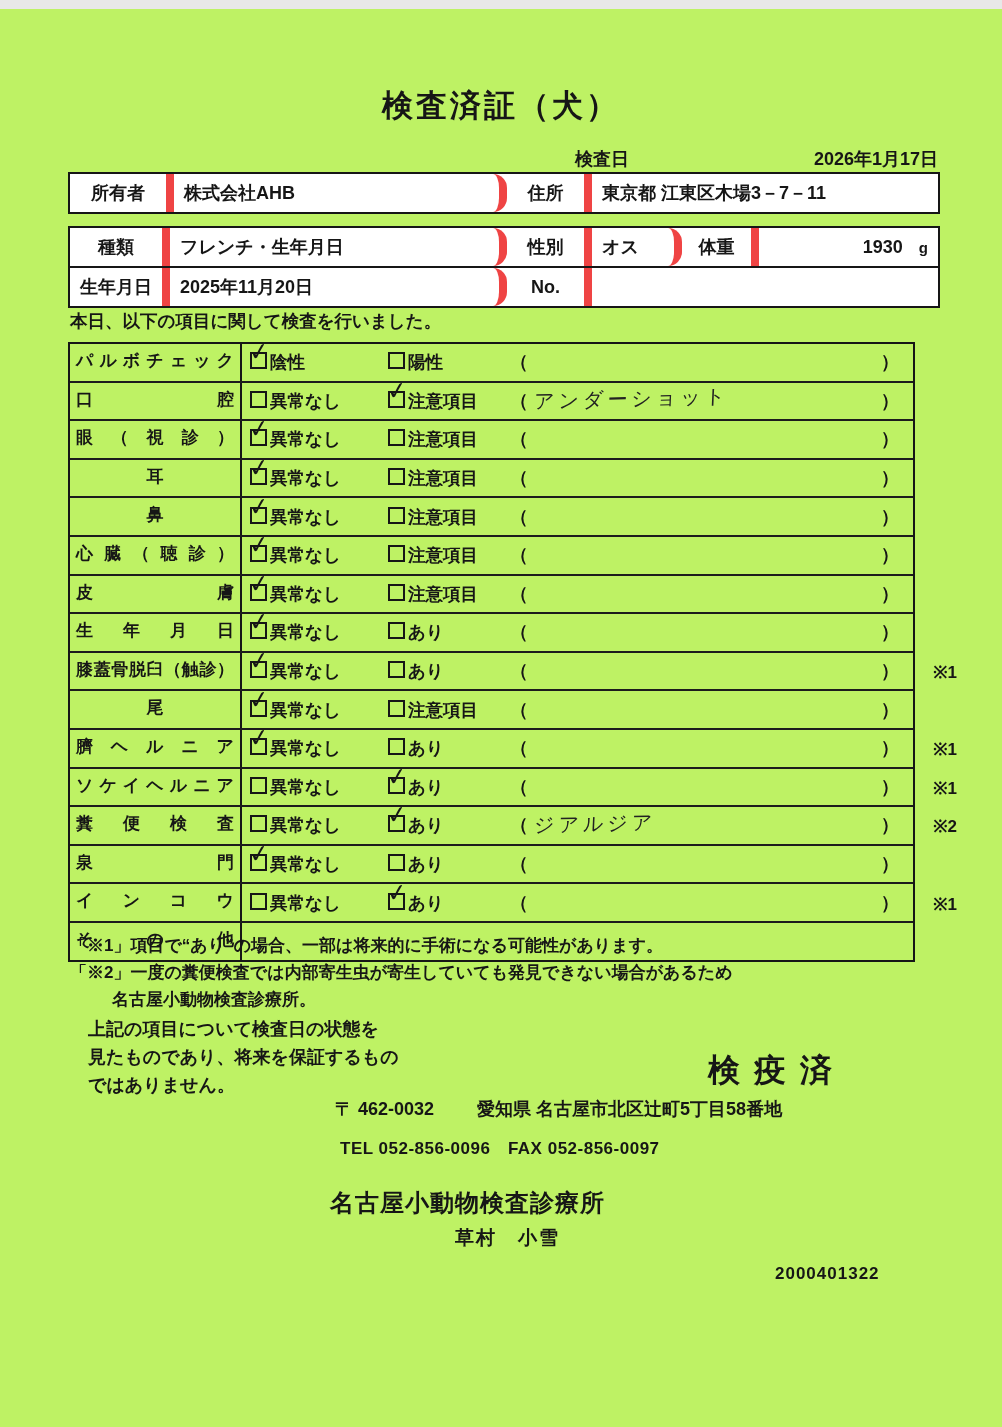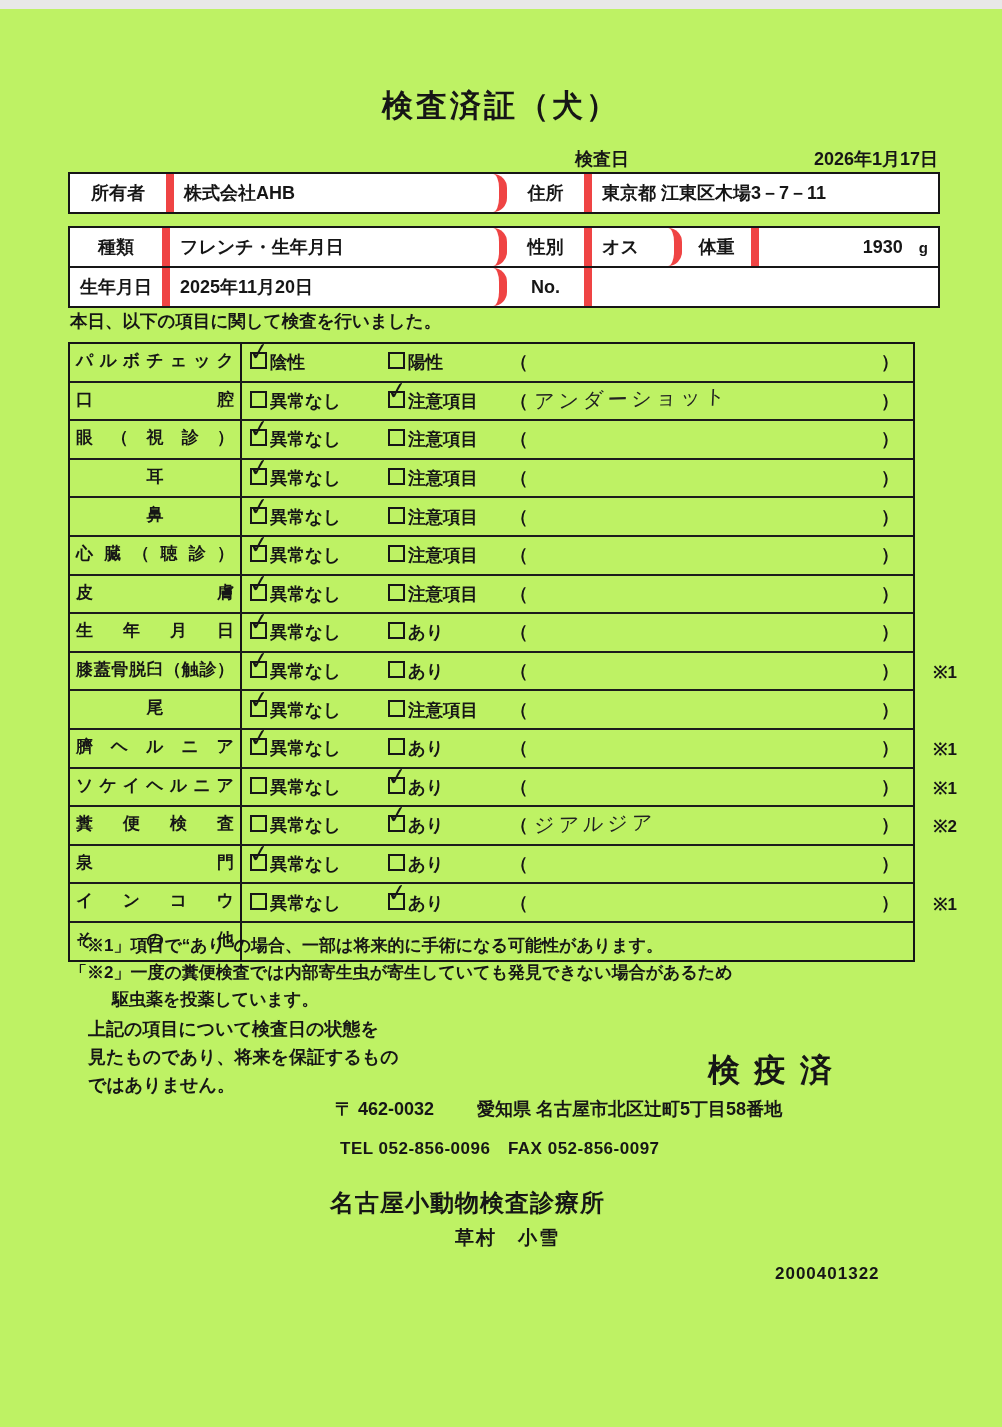--- a/index.html
+++ b/index.html
@@ -294,21 +294,21 @@
     <div class="c-row">
       <div class="c-label">その他</div>
       <div class="c-body"></div>
       <span class="c-mark"></span>
     </div>
   </div>
 
   <div class="footnotes">
     <div>「※1」項目で“あり”の場合、一部は将来的に手術になる可能性があります。</div>
     <div>「※2」一度の糞便検査では内部寄生虫が寄生していても発見できない場合があるため</div>
-    <div class="indent">駆虫薬を投薬しています。</div>
+    <div class="indent">名古屋小動物検査診療所。</div>
   </div>
 
   <div class="closing">
     <div>上記の項目について検査日の状態を</div>
     <div>見たものであり、将来を保証するもの</div>
     <div>ではありません。</div>
   </div>
 
   <div class="stamp">検疫済</div>
 

